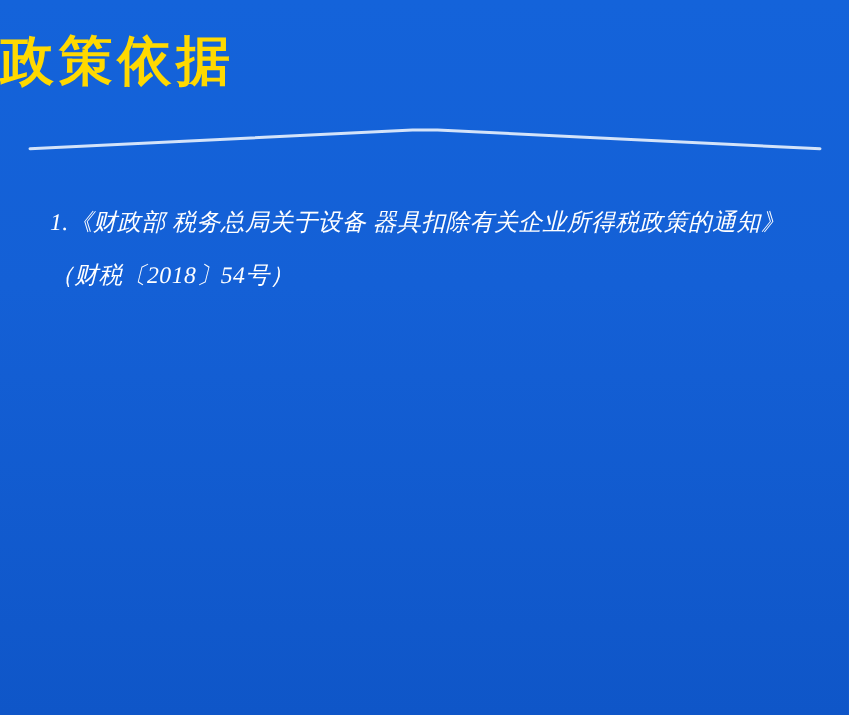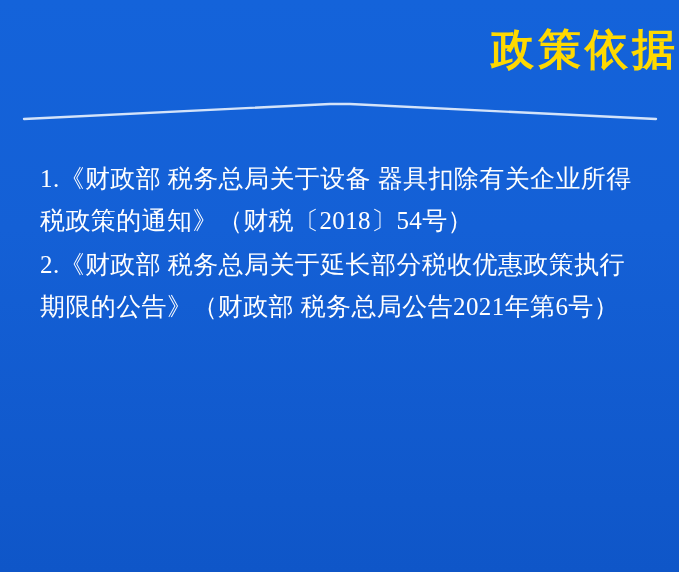--- a/index.html
+++ b/index.html
@@ -19,21 +19,21 @@
     height: 572px;
     background: linear-gradient(180deg, #1463da 0%, #1460d6 40%, #0f56c8 100%);
     box-sizing: border-box;
     overflow: hidden;
   }
   .title-wrap {
     position: absolute;
     top: 26px;
     left: 0;
     width: 679px;
-    text-align: right;
+    text-align: left;
   }
   .title {
     display: inline-block;
     font-family: "Liberation Serif", serif;
     font-weight: bold;
     font-size: 43px;
     letter-spacing: 4px;
     color: #ffd900;
     line-height: 1.1;
   }
@@ -47,23 +47,24 @@
   .divider svg {
     display: block;
   }
   .body-text {
     position: absolute;
     top: 158px;
     left: 40px;
     width: 608px;
     color: #ffffff;
     font-family: "Liberation Serif", serif;
-    font-size: 25px;
+    font-size: 19px;
     line-height: 42px;
     letter-spacing: 0.4px;
+    font-style: italic;
   }
   .para {
     margin: 0 0 2px 0;
     text-indent: 0;
   }
 </style>
 </head>
 <body>
 
 <div class="slide">
@@ -73,16 +74,15 @@
   </div>
 
   <div class="divider">
     <svg width="679" height="24" viewBox="0 0 679 24" xmlns="http://www.w3.org/2000/svg" aria-hidden="true">
       <path d="M24 19 L330 4 L350 4 L656 19" fill="none" stroke="#d4e3f9" stroke-width="2.4" stroke-linecap="round" stroke-linejoin="round"></path>
     </svg>
   </div>
 
   <div class="body-text">
     <p class="para">1.《财政部 税务总局关于设备 器具扣除有关企业所得税政策的通知》（财税〔2018〕54号）</p>
-    <p class="para">2.《财政部 税务总局关于延长部分税收优惠政策执行期限的公告》（财政部 税务总局公告2021年第6号）</p>
   </div>
 
 </div>
 
 </body></html>

